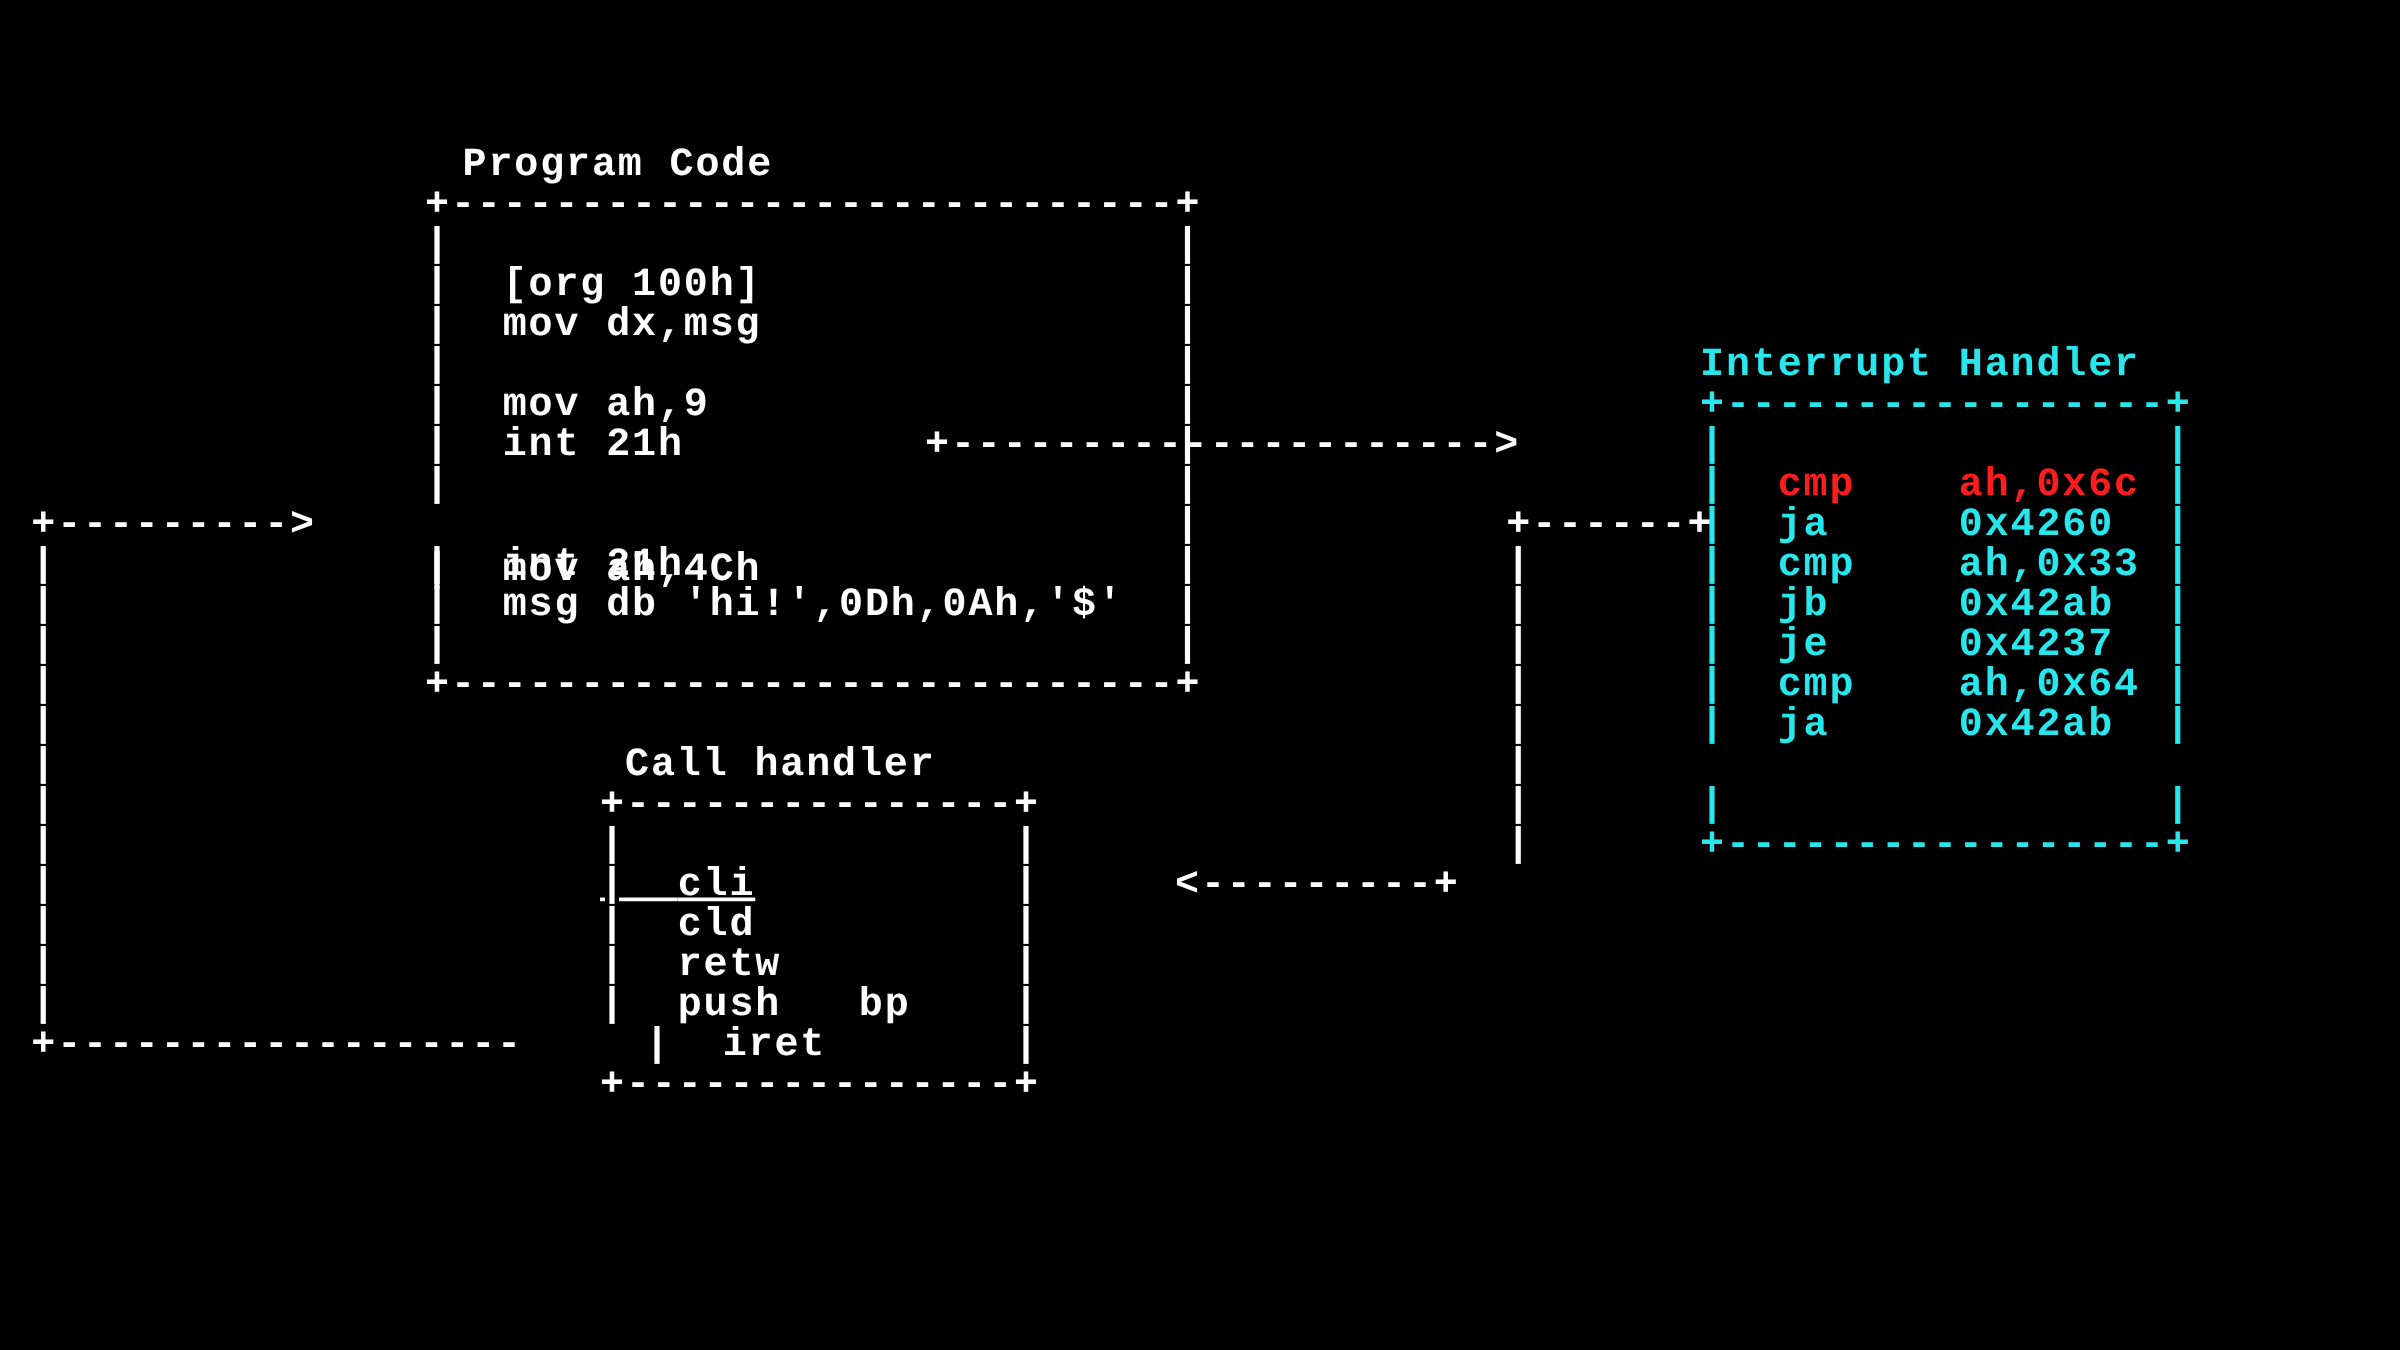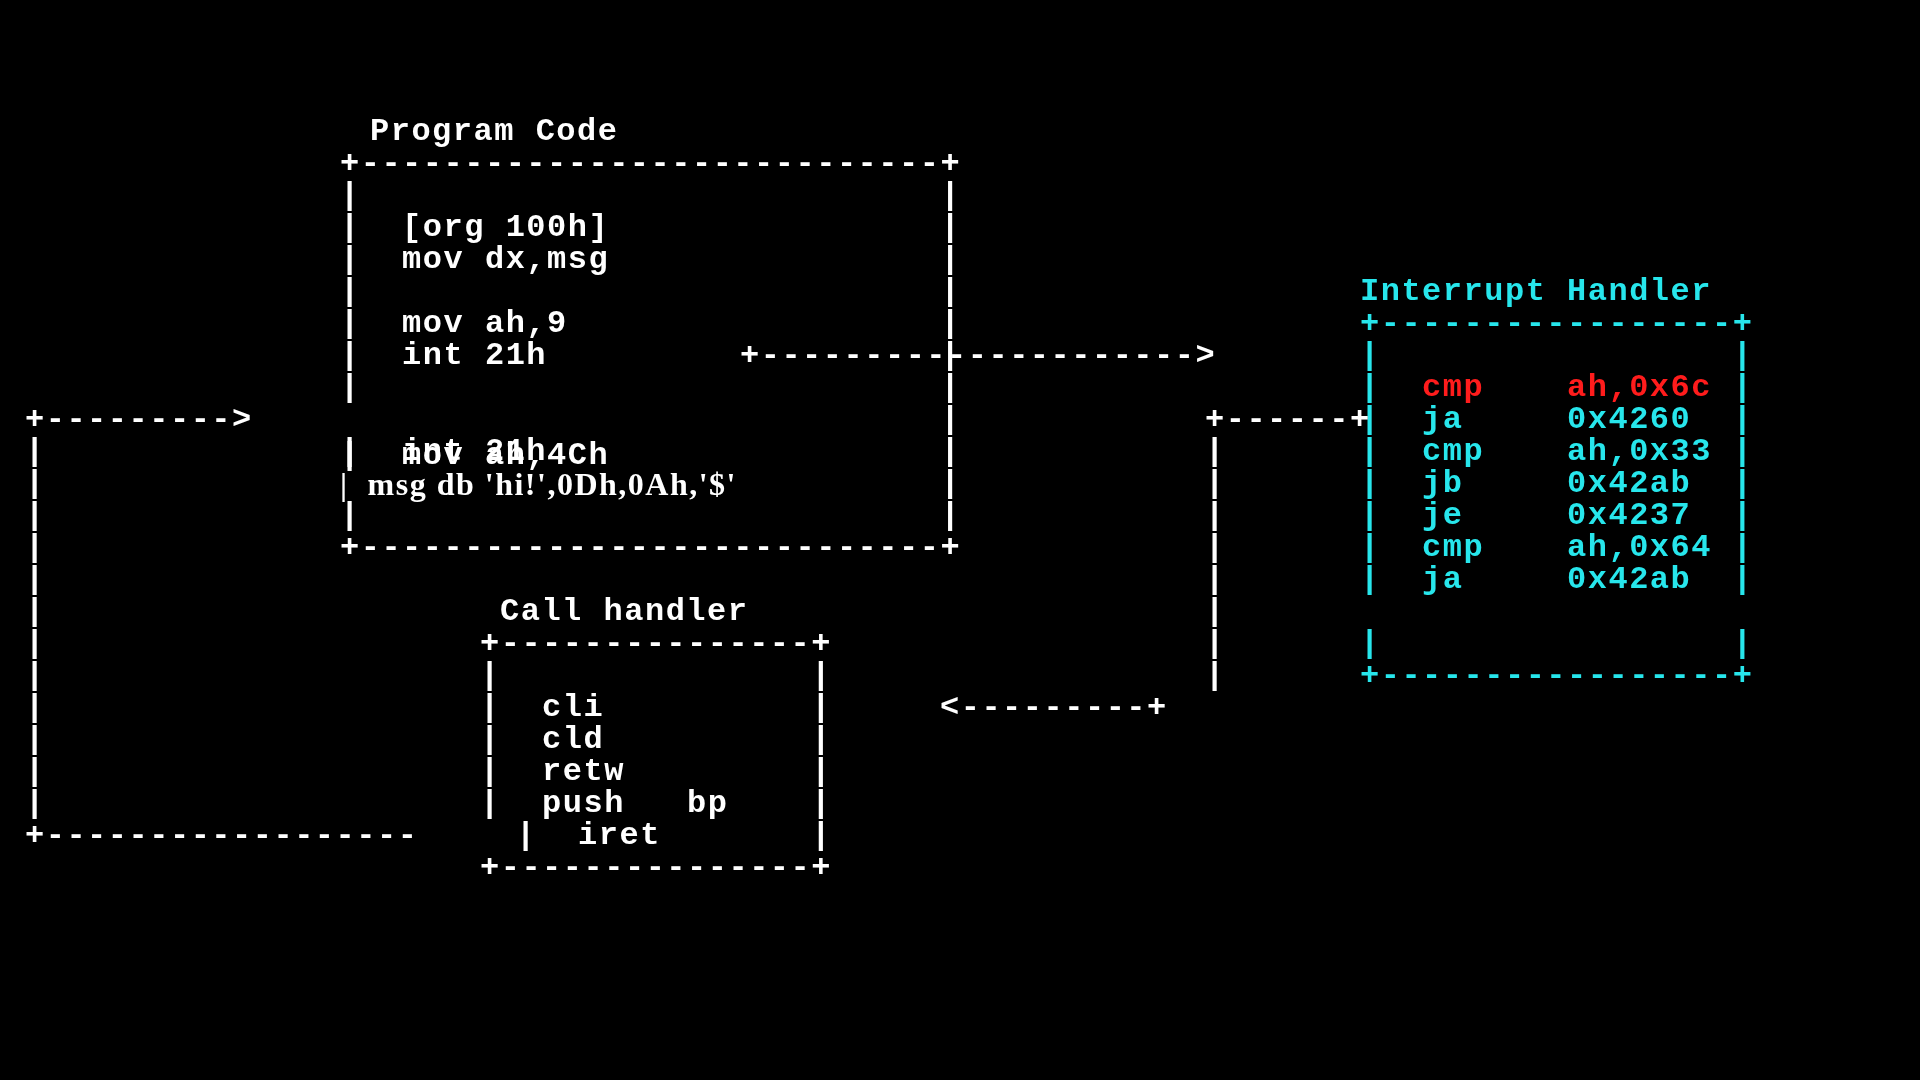--- a/index.html
+++ b/index.html
@@ -53,21 +53,21 @@
     <pre class="ascii" style="position:absolute; left:0; top:64px;">|                            |</pre>
 
     <pre class="ascii" style="position:absolute; left:0; top:96px;">|  <span>[org 100h]</span></pre>
     <pre class="ascii" style="position:absolute; left:0; top:128px;">|  <span>mov dx,msg</span></pre>
     <pre class="ascii" style="position:absolute; left:0; top:160px;">|  <span></span></pre>
     <pre class="ascii" style="position:absolute; left:0; top:192px;">|  <span>mov ah,9</span></pre>
     <pre class="ascii" style="position:absolute; left:0; top:224px;">|  <span>int 21h</span></pre>
     <pre class="ascii" style="position:absolute; left:0; top:256px;">|  <span></span></pre>
     <pre class="ascii" style="position:absolute; left:0; top:288px;margin-top:36px;">|  <span>mov ah,4Ch</span></pre>
     <pre class="ascii" style="position:absolute; left:0; top:320px;">|  <span>int 21h</span></pre>
-    <pre class="ascii" style="position:absolute; left:0; top:352px;font-family:Liberation Serif, serif;">|  <span>msg db 'hi!',0Dh,0Ah,'$'</span></pre>
+    <pre class="ascii" style="position:absolute; left:0; top:352px;">|  <span>msg db 'hi!',0Dh,0Ah,'$'</span></pre>
 
     <pre class="ascii" style="position:absolute; left:0; top:96px;">                             |
                              |
                              |
                              |
                              |
                              |
                              |
                              |
                              |</pre>
@@ -105,21 +105,21 @@
 |
 |
 |</pre>
   <pre class="ascii block white" style="left:940px; top:692px;">&lt;---------+</pre>
 
   <div class="block" style="left:480px; top:596px;">
     <div class="title" style="left:20px; top:0;">Call handler</div>
     <pre class="ascii" style="position:absolute; left:0; top:32px;">+---------------+</pre>
     <pre class="ascii" style="position:absolute; left:0; top:64px;">|               |</pre>
 
-    <pre class="ascii" style="position:absolute; left:0; top:96px;">|  <span>cli</span></pre>
+    <pre class="ascii" style="position:absolute; left:0; top:96px;text-decoration:underline;">|  <span>cli</span></pre>
     <pre class="ascii" style="position:absolute; left:0; top:128px;">|  <span>cld</span></pre>
     <pre class="ascii" style="position:absolute; left:0; top:160px;">|  <span>retw</span></pre>
     <pre class="ascii" style="position:absolute; left:0; top:192px;">|  <span>push   bp</span></pre>
     <pre class="ascii" style="position:absolute; left:0; top:224px;margin-left:36px;">|  <span>iret</span></pre>
     <pre class="ascii" style="position:absolute; left:0; top:96px;">                |
                 |
                 |
                 |
                 |</pre>
     <pre class="ascii" style="position:absolute; left:0; top:256px;">+---------------+</pre>

